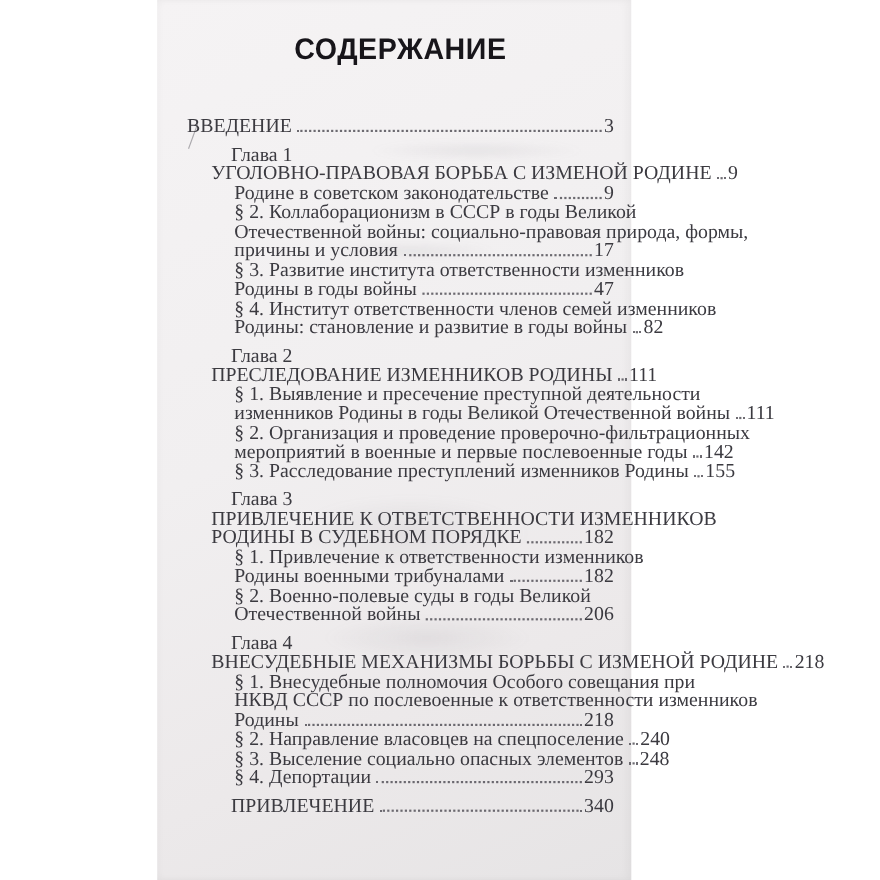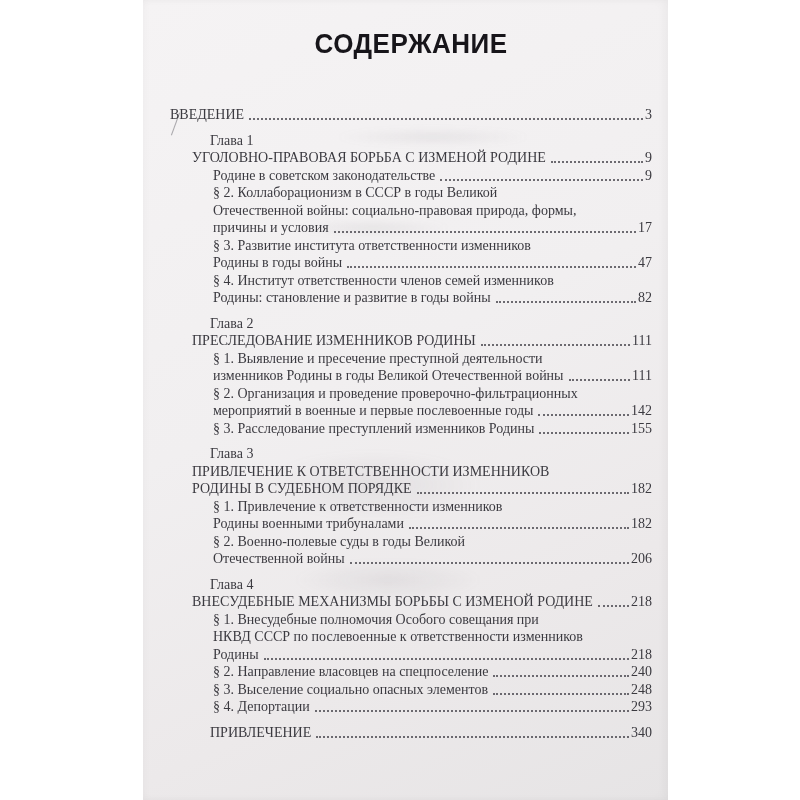--- a/index.html
+++ b/index.html
@@ -15,36 +15,36 @@
   body{
     width:800px;height:800px;
     background:var(--bg);
     font-family:"Liberation Serif","DejaVu Serif",serif;
     color:var(--text);
     overflow:hidden;
     position:relative;
   }
   .scan{position:absolute;inset:0;background:var(--bg);}
   .sheet{
-    position:absolute;left:143px;top:0;width:525px;height:800px;
+    position:absolute;left:143px;top:0;width:431px;height:800px;
     background:linear-gradient(155deg,#f5f3f4 0%,#f1eff0 45%,#ece9ea 75%,#e6e4e5 100%);
     box-shadow:inset -4px 0 8px rgba(0,0,0,0.035), inset 3px 0 6px rgba(0,0,0,0.02);
   }
   .content{position:absolute;left:27px;right:16px;top:0;}
   .title{
     margin:29px 0 0 0;
     text-align:center;
     font-family:"Liberation Sans","DejaVu Sans",sans-serif;
     font-weight:700;
     font-size:26px;
     letter-spacing:0.5px;
     color:var(--title);
     transform:scaleY(1.04);
   }
-  .toc{margin-top:46px;font-size:14px;line-height:17.5px;}
+  .toc{margin-top:46px;font-size:18px;line-height:17.5px;}
   .entry{margin:0;}
   .entry.gap{margin-top:8px;margin-left:40px;}
   .entry.level0{padding-left:0;}
   .entry.level1{padding-left:22px;}
   .entry.level2{padding-left:43px;}
   .line{display:flex;align-items:flex-end;}
   .txt{white-space:nowrap;}
   .leader{
     flex:1 1 auto;
     min-width:8px;

